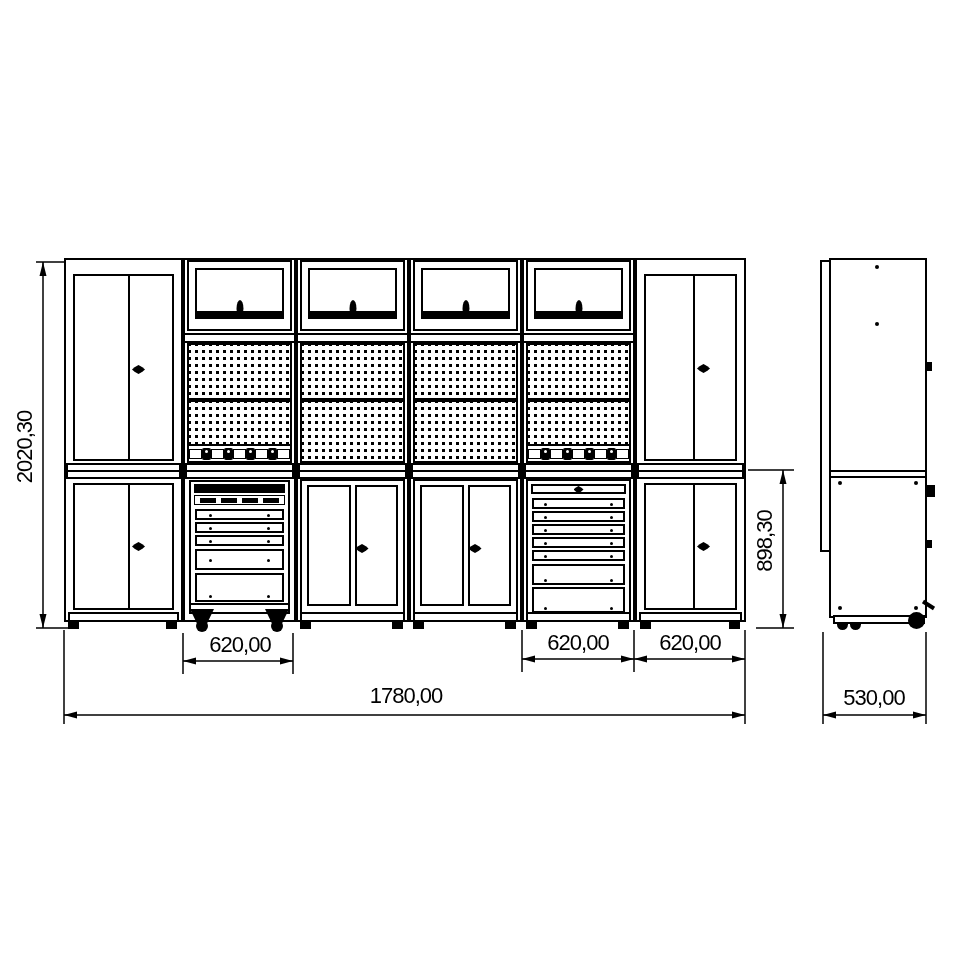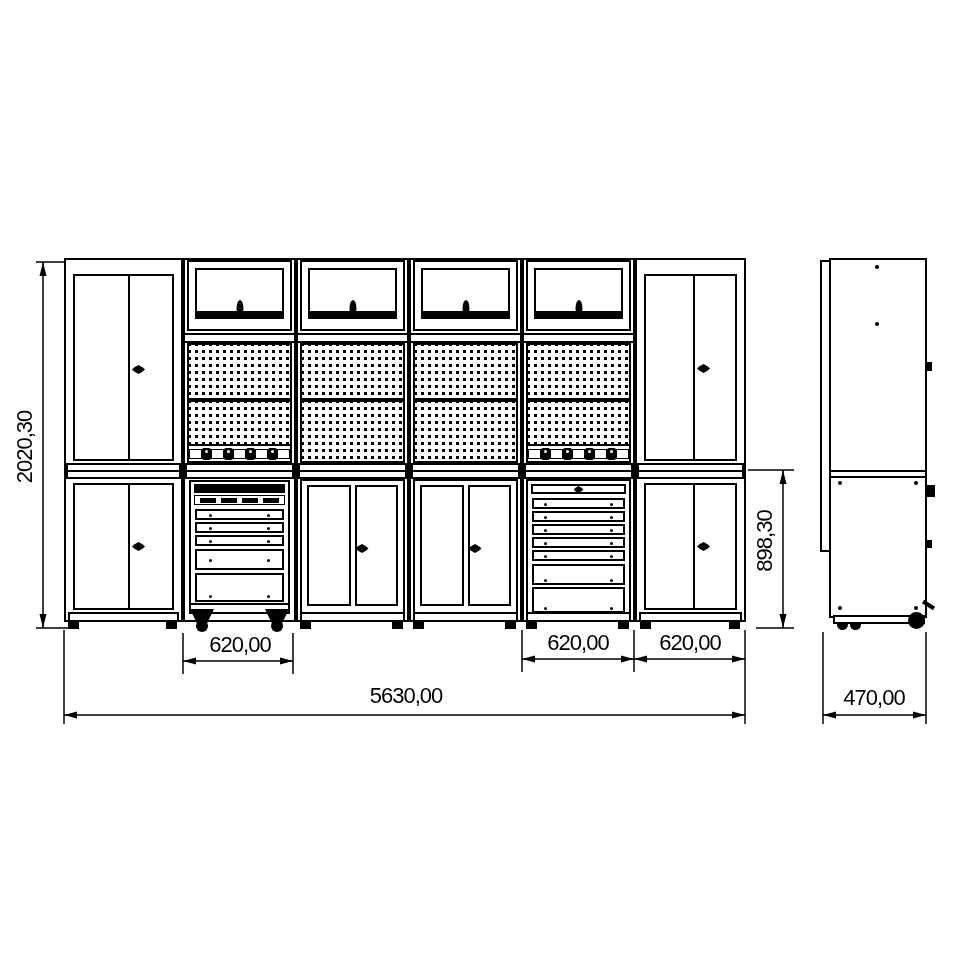--- a/index.html
+++ b/index.html
@@ -302,16 +302,16 @@
       <polygon points="823,715 836,711.5 836,718.5"></polygon>
       <polygon points="926,715 913,711.5 913,718.5"></polygon>
     </g>
   </svg>
 
   <div class="dim v" style="left:25px;top:447px">2020,30</div>
   <div class="dim v" style="left:765px;top:541px">898,30</div>
   <div class="dim" style="left:240px;top:645px">620,00</div>
   <div class="dim" style="left:578px;top:643px">620,00</div>
   <div class="dim" style="left:690px;top:643px">620,00</div>
-  <div class="dim" style="left:406px;top:696px">5630,00</div>
-  <div class="dim" style="left:874px;top:698px">470,00</div>
+  <div class="dim" style="left:406px;top:696px">1780,00</div>
+  <div class="dim" style="left:874px;top:698px">530,00</div>
 
 </div>
 
 </body></html>

